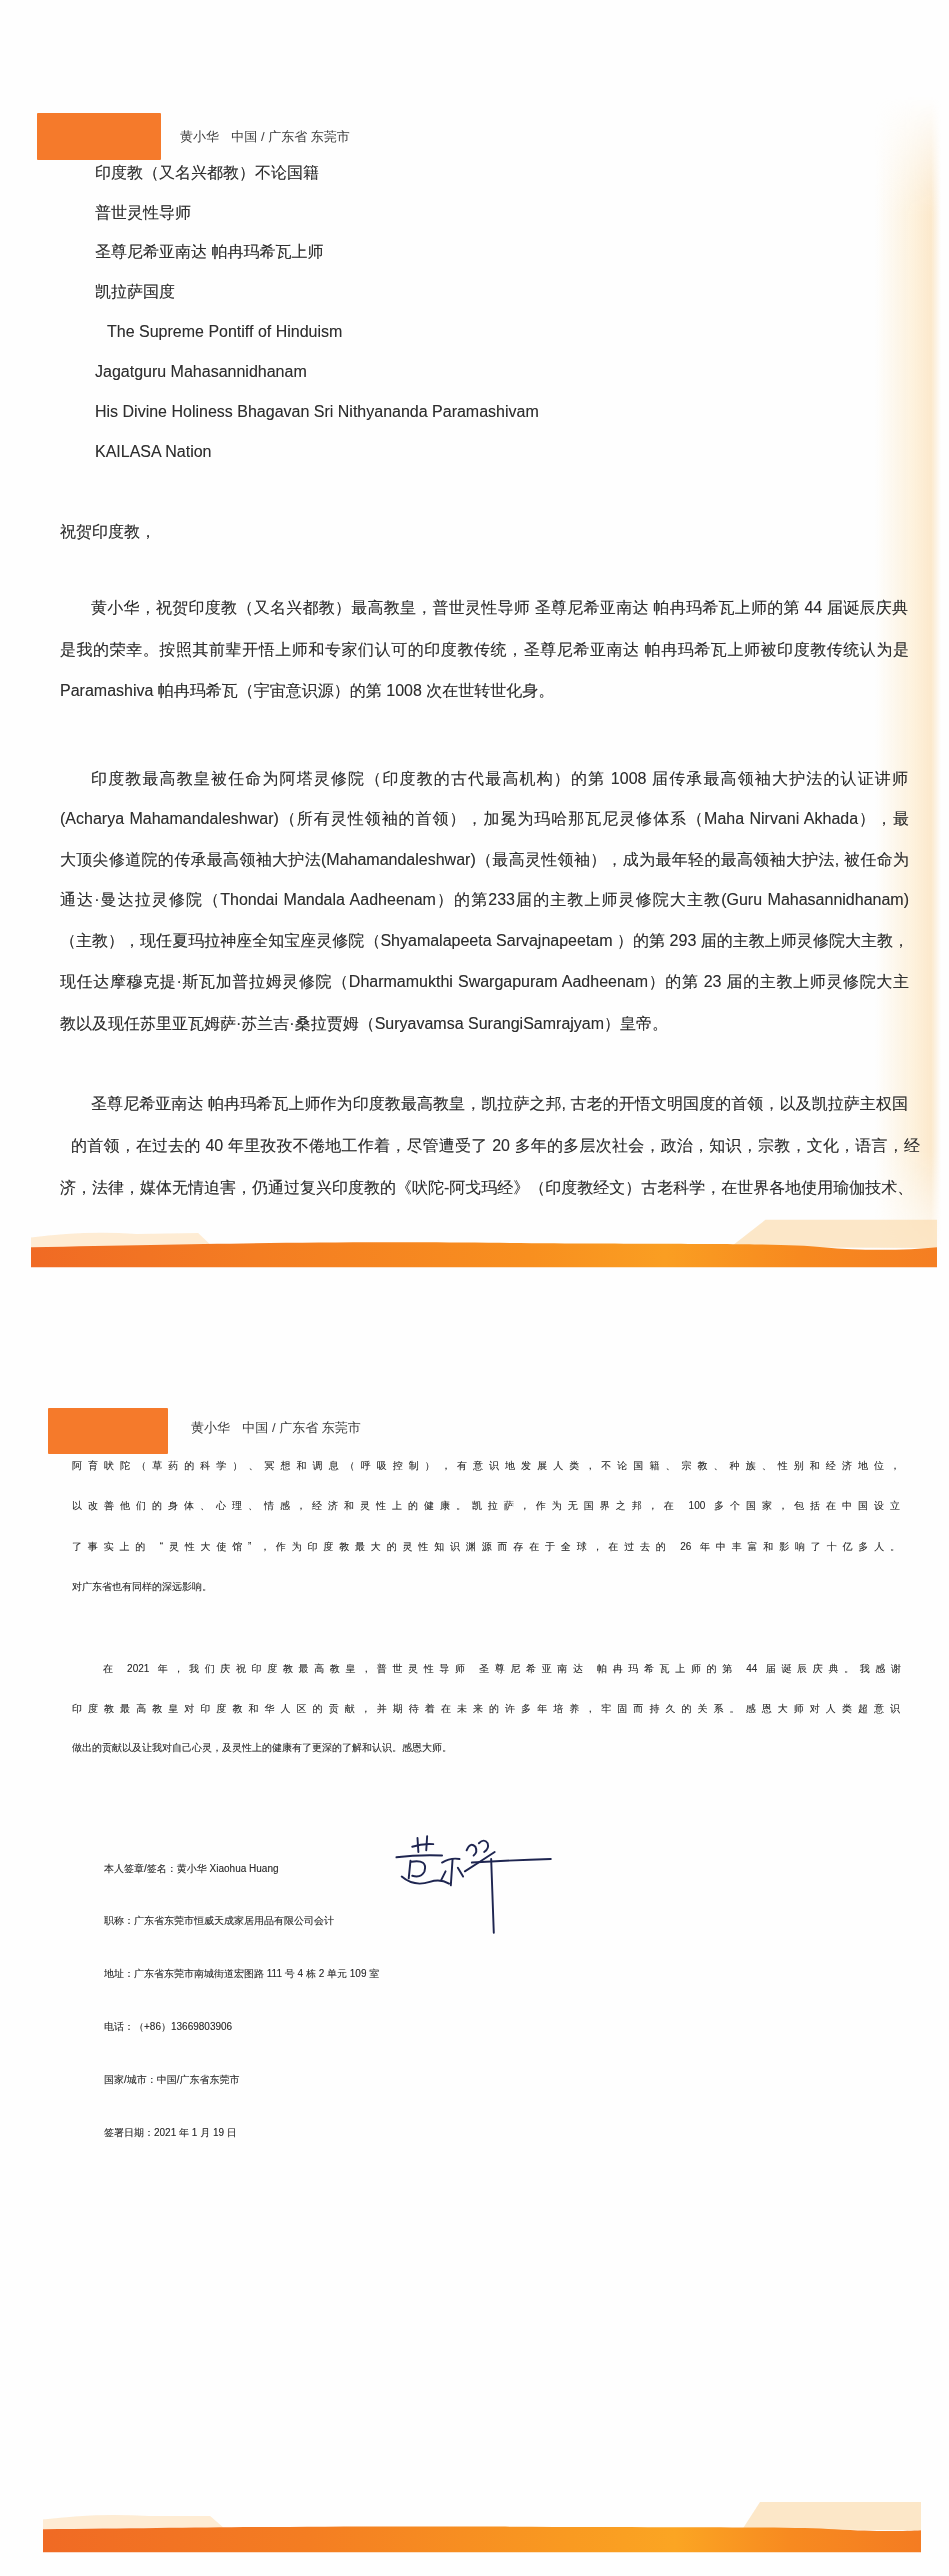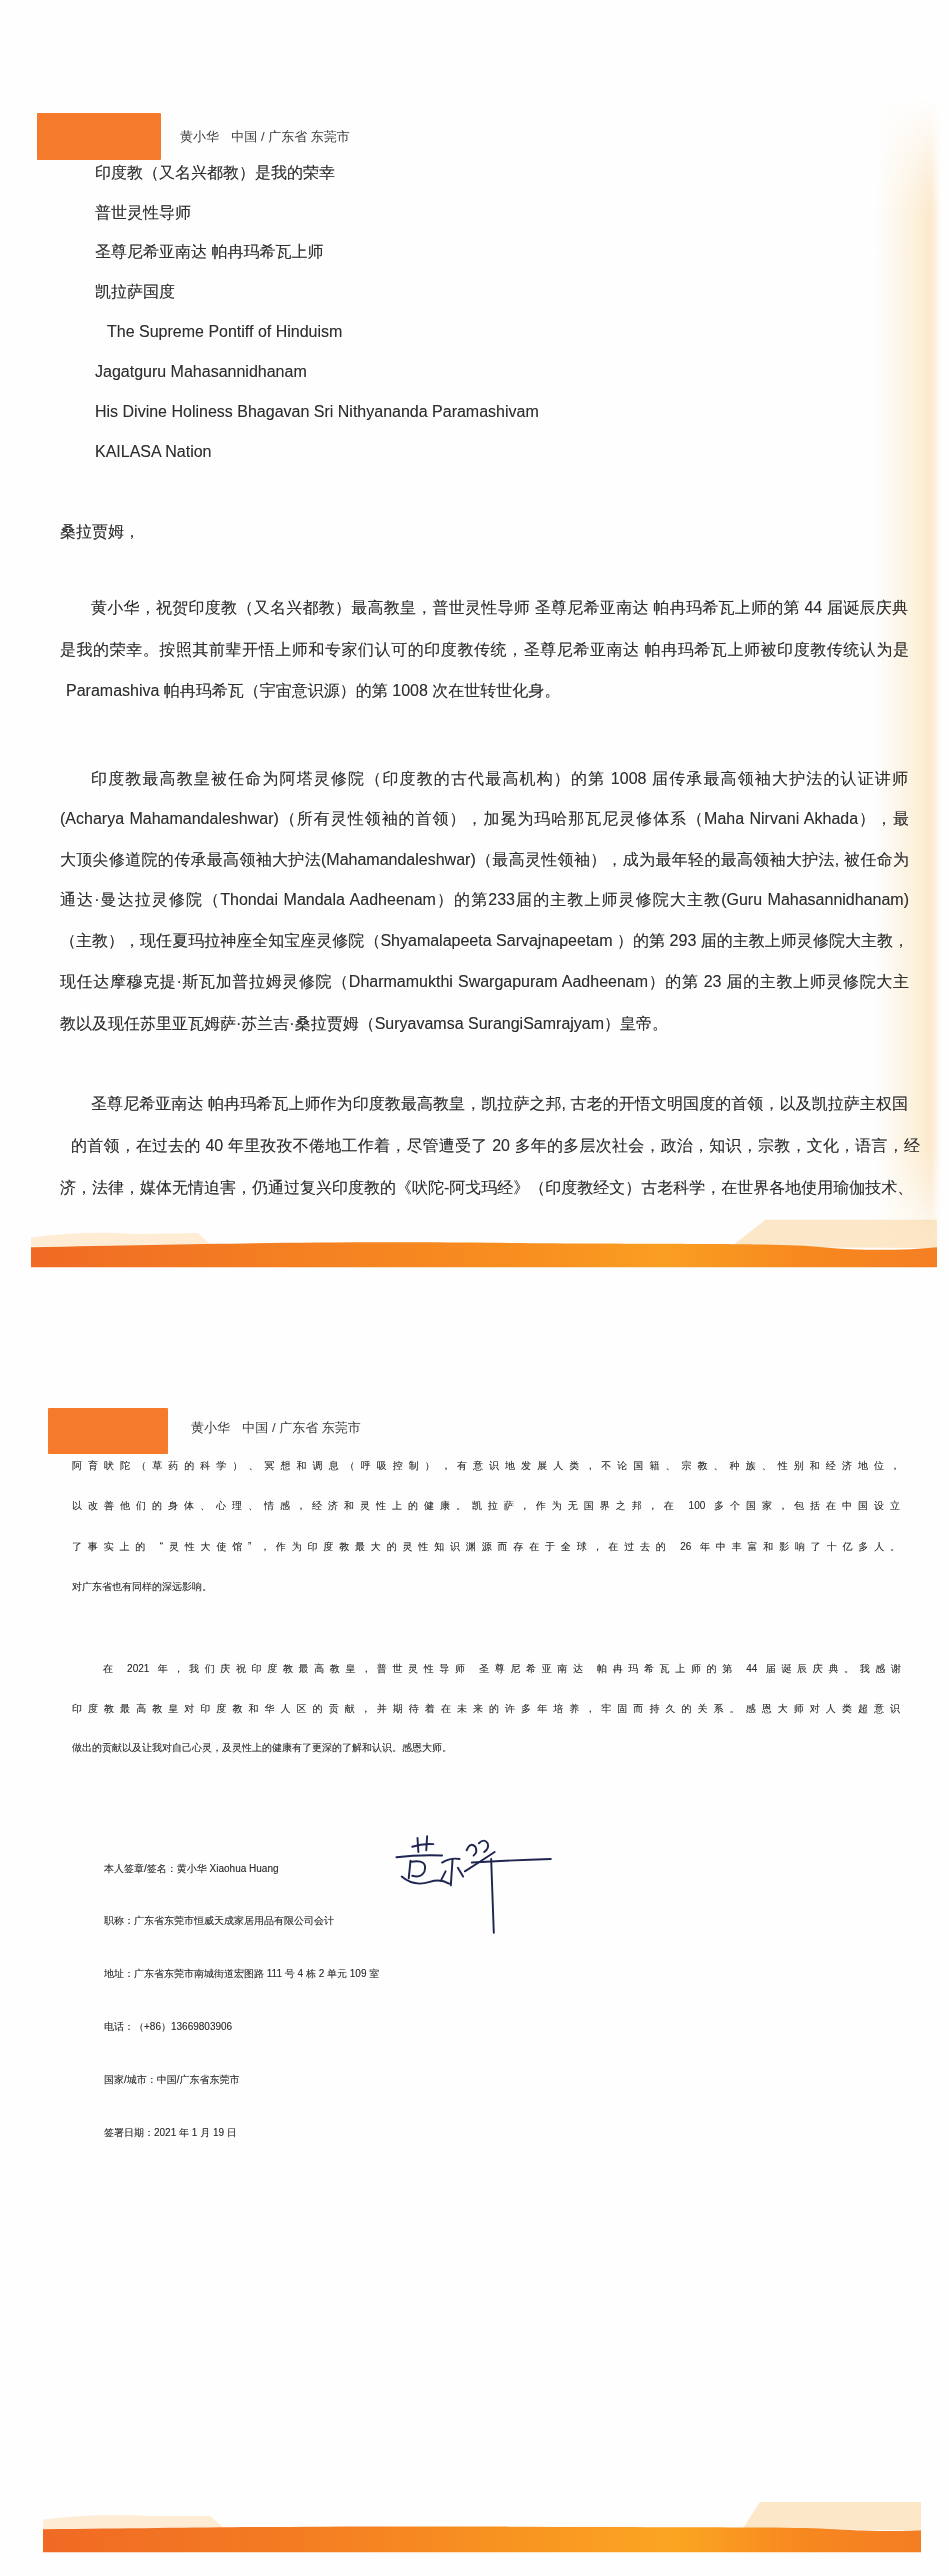--- a/index.html
+++ b/index.html
@@ -39,36 +39,36 @@
   <div class="edge-tint" style="left:875px; top:97px; width:66px; height:1170px;"></div>
 
   <div>
     <div class="lh-box" style="left:37px; top:113px; width:124px; height:47px;"></div>
     <div class="lh-text" style="left:180px; top:128px;">
       <span>黄小华</span><span class="lh-gap"></span><span>中国 / 广东省 东莞市</span>
     </div>
   </div>
 
   <div>
-    <div class="ln p1" style="left:95px; top:160px;">印度教（又名兴都教）是我的荣幸</div>
+    <div class="ln p1" style="left:95px; top:160px;">印度教（又名兴都教）不论国籍</div>
     <div class="ln p1" style="left:95px; top:200px;">普世灵性导师</div>
     <div class="ln p1" style="left:95px; top:239px;">圣尊尼希亚南达 帕冉玛希瓦上师</div>
     <div class="ln p1" style="left:95px; top:279px;">凯拉萨国度</div>
     <div class="ln p1" style="left:107px; top:319px;">The Supreme Pontiff of Hinduism</div>
     <div class="ln p1" style="left:95px; top:359px;">Jagatguru Mahasannidhanam</div>
     <div class="ln p1" style="left:95px; top:399px;">His Divine Holiness Bhagavan Sri Nithyananda Paramashivam</div>
     <div class="ln p1" style="left:95px; top:439px;">KAILASA Nation</div>
   </div>
 
-  <div class="ln p1" style="left:60px; top:519px;">桑拉贾姆，</div>
+  <div class="ln p1" style="left:60px; top:519px;">祝贺印度教，</div>
 
   <div>
     <div class="ln p1 j" style="left:91px; top:595px; width:817px;">黄小华，祝贺印度教（又名兴都教）最高教皇，普世灵性导师 圣尊尼希亚南达 帕冉玛希瓦上师的第 44 届诞辰庆典</div>
     <div class="ln p1 j" style="left:60px; top:637px; width:849px;">是我的荣幸。按照其前辈开悟上师和专家们认可的印度教传统，圣尊尼希亚南达 帕冉玛希瓦上师被印度教传统认为是</div>
-    <div class="ln p1" style="left:60px; top:678px;margin-left:6px;">Paramashiva 帕冉玛希瓦（宇宙意识源）的第 1008 次在世转世化身。</div>
+    <div class="ln p1" style="left:60px; top:678px;">Paramashiva 帕冉玛希瓦（宇宙意识源）的第 1008 次在世转世化身。</div>
   </div>
 
   <div>
     <div class="ln p1 j" style="left:91px; top:766px; width:817px;">印度教最高教皇被任命为阿塔灵修院（印度教的古代最高机构）的第 1008 届传承最高领袖大护法的认证讲师</div>
     <div class="ln p1 j" style="left:60px; top:806px; width:849px;">(Acharya Mahamandaleshwar)（所有灵性领袖的首领），加冕为玛哈那瓦尼灵修体系（Maha Nirvani Akhada），最</div>
     <div class="ln p1 j" style="left:60px; top:847px; width:849px;">大顶尖修道院的传承最高领袖大护法(Mahamandaleshwar)（最高灵性领袖），成为最年轻的最高领袖大护法, 被任命为</div>
     <div class="ln p1 j" style="left:60px; top:887px; width:849px;">通达·曼达拉灵修院（Thondai Mandala Aadheenam）的第233届的主教上师灵修院大主教(Guru Mahasannidhanam)</div>
     <div class="ln p1 j" style="left:60px; top:928px; width:849px;">（主教），现任夏玛拉神座全知宝座灵修院（Shyamalapeeta Sarvajnapeetam ）的第 293 届的主教上师灵修院大主教，</div>
     <div class="ln p1 j" style="left:60px; top:969px; width:849px;">现任达摩穆克提·斯瓦加普拉姆灵修院（Dharmamukthi Swargapuram Aadheenam）的第 23 届的主教上师灵修院大主</div>
     <div class="ln p1" style="left:60px; top:1011px;">教以及现任苏里亚瓦姆萨·苏兰吉·桑拉贾姆（Suryavamsa SurangiSamrajyam）皇帝。</div>

